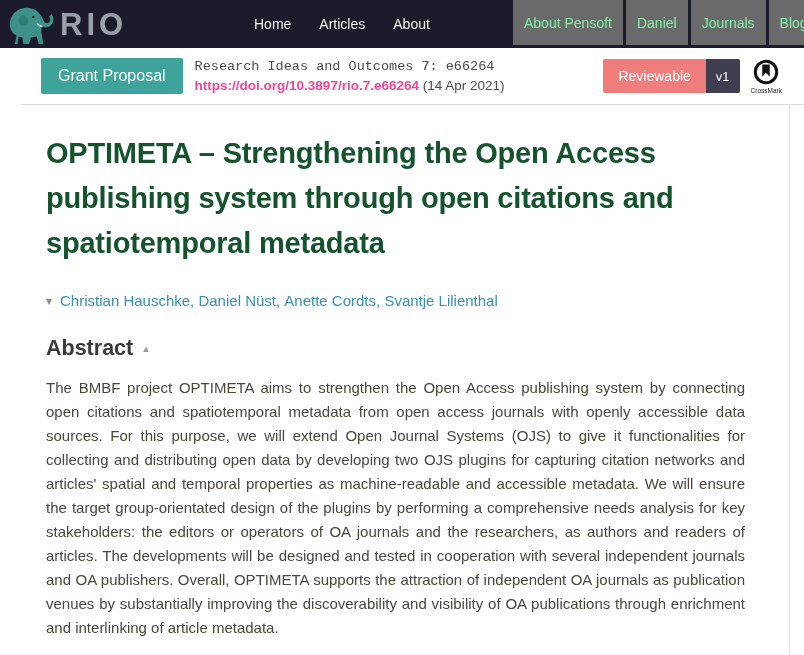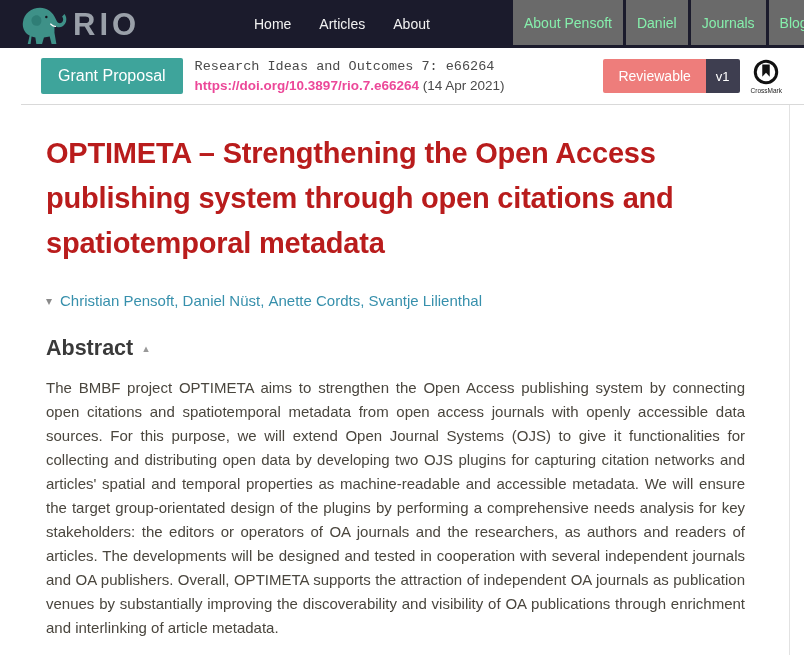--- a/index.html
+++ b/index.html
@@ -12,21 +12,21 @@
   .page { position: relative; width: 804px; height: 655px; }
 
   
   .topnav {
     position: relative;
     height: 48px;
     background: #1b1b2c;
     overflow: hidden;
   }
   .logo {
-    position: absolute; left: 19px; top: 3px;
+    position: absolute; left: 6px; top: 3px;
     display: flex; align-items: center; gap: 6px;
   }
   .logo svg { display: block; }
   .brand-text {
     font-size: 31px; font-weight: bold;
     color: #9aa0a9; letter-spacing: 4px;
     line-height: 44px;
   }
   .site-nav {
     position: absolute; left: 240px; top: 0; height: 48px;
@@ -88,21 +88,21 @@
   
   .content {
     width: 790px; box-sizing: border-box;
     border-right: 1px solid #e2e2e2;
     padding: 26px 44px 0 46px;
     min-height: 550px;
   }
   h1.article-title {
     margin: 0; max-width: 672px;
     font-size: 29px; font-weight: bold;
-    color: #b91c1c; line-height: 1.55;
+    color: #14532d; line-height: 1.55;
     letter-spacing: -0.2px;
   }
   .authors-row {
     margin-top: 26px;
     display: flex; align-items: center;
   }
   .toggle-icon {
     color: #8a8a8a; font-size: 12px; margin-right: 8px; cursor: pointer;
   }
   .author {
@@ -172,21 +172,21 @@
       </div>
     </div>
   </div>
 
   <main class="content">
     <h1 class="article-title">OPTIMETA – Strengthening the Open Access publishing system through open citations and spatiotemporal metadata</h1>
 
     <div class="authors-row">
       <span class="toggle-icon">▾</span>
       <span>
-        <a class="author">Christian Pensoft</a><a class="author">Daniel Nüst</a><a class="author">Anette Cordts</a><a class="author">Svantje Lilienthal</a>
+        <a class="author">Christian Hauschke</a><a class="author">Daniel Nüst</a><a class="author">Anette Cordts</a><a class="author">Svantje Lilienthal</a>
       </span>
     </div>
 
     <h2 class="abstract-heading">
       <span>Abstract</span>
       <span class="toggle-icon">▴</span>
     </h2>
 
     <p class="abstract-text">The BMBF project OPTIMETA aims to strengthen the Open Access publishing system by connecting open citations and spatiotemporal metadata from open access journals with openly accessible data sources. For this purpose, we will extend Open Journal Systems (OJS) to give it functionalities for collecting and distributing open data by developing two OJS plugins for capturing citation networks and articles' spatial and temporal properties as machine-readable and accessible metadata. We will ensure the target group-orientated design of the plugins by performing a comprehensive needs analysis for key stakeholders: the editors or operators of OA journals and the researchers, as authors and readers of articles. The developments will be designed and tested in cooperation with several independent journals and OA publishers. Overall, OPTIMETA supports the attraction of independent OA journals as publication venues by substantially improving the discoverability and visibility of OA publications through enrichment and interlinking of article metadata.</p>
   </main>

